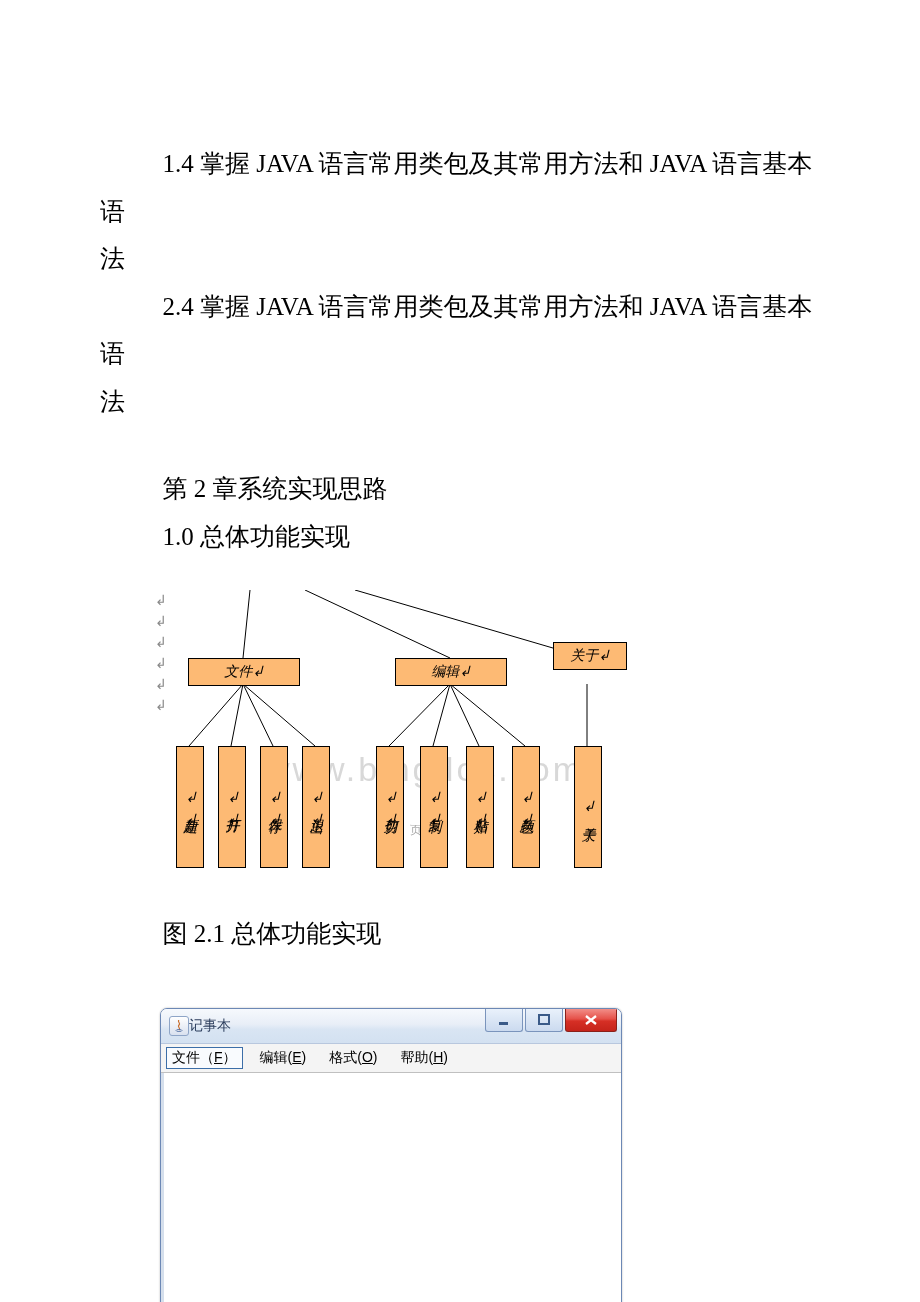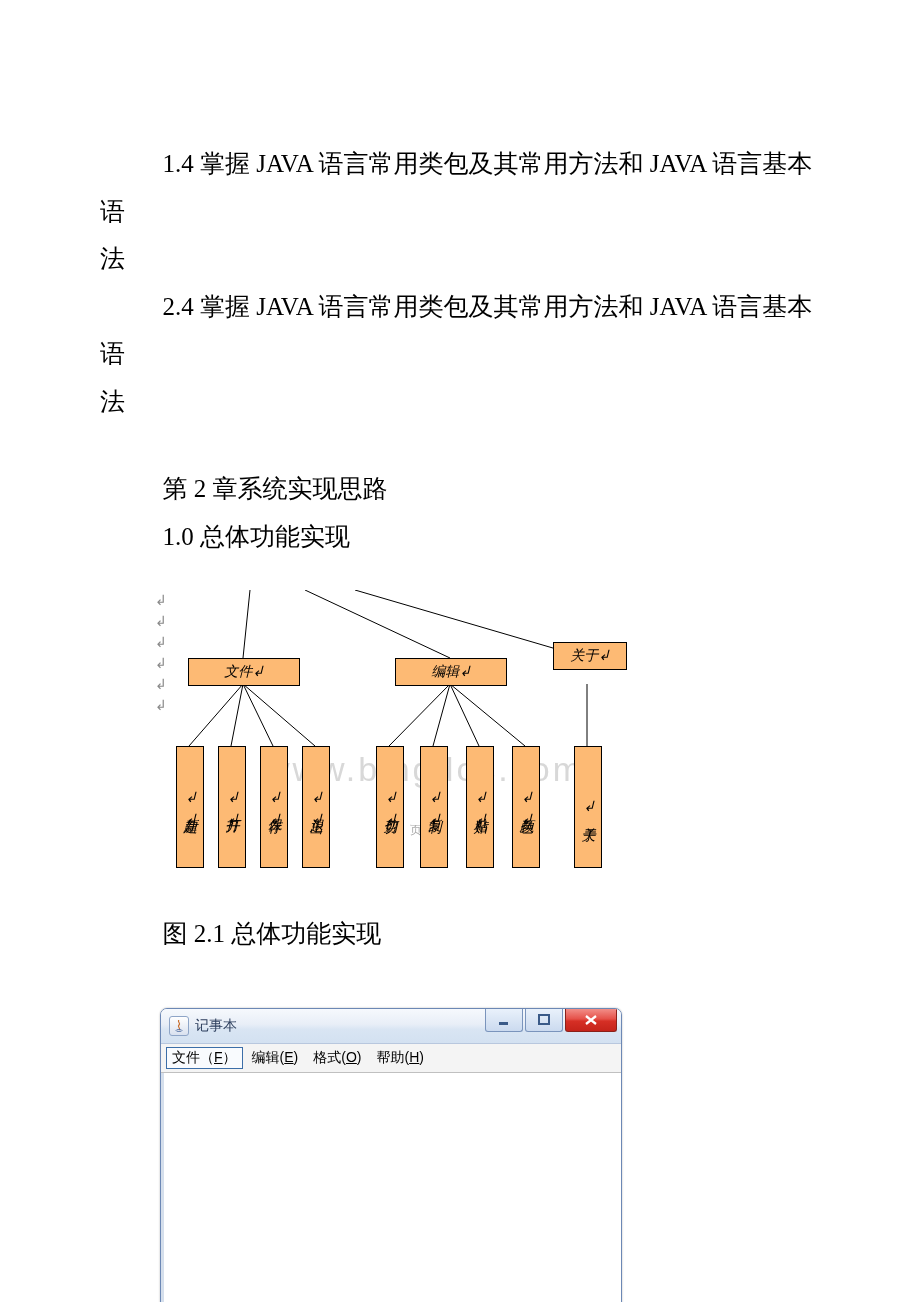--- a/index.html
+++ b/index.html
@@ -122,21 +122,21 @@
   background: linear-gradient(to bottom, #fff, #d9e1ef);
   border: 1px solid #8ea5c7;
   border-radius: 3px;
   display: flex;
   align-items: center;
   justify-content: center;
   font-size: 10px;
   color: #b47c3a;
 }
 .titlebar .title-text {
-  margin-left: 6px;
+  margin-left: 0;
   font-size: 14px;
   color: #2b3d5c;
 }
 .win-buttons {
   position: absolute;
   right: 4px;
   top: 0px;
   display: flex;
   gap: 2px;
 }
@@ -158,21 +158,21 @@
   background: linear-gradient(to bottom, #f28e88 0%, #e55149 45%, #d62f25 55%, #c5231a 100%);
   border-color: #8a2019;
 }
 .win-btn svg {
   display: block;
 }
 .menubar {
   background: #f4f4f4;
   padding: 3px 5px;
   display: flex;
-  gap: 3px;
+  gap: 11px;
   font-size: 14px;
   color: #000;
   border-bottom: 1px solid #c0c0c0;
 }
 .menu-item {
   padding: 2px 6px;
 }
 .menu-item.selected {
   border: 1px solid #3c6ea8;
   background: #f9fbfe;

